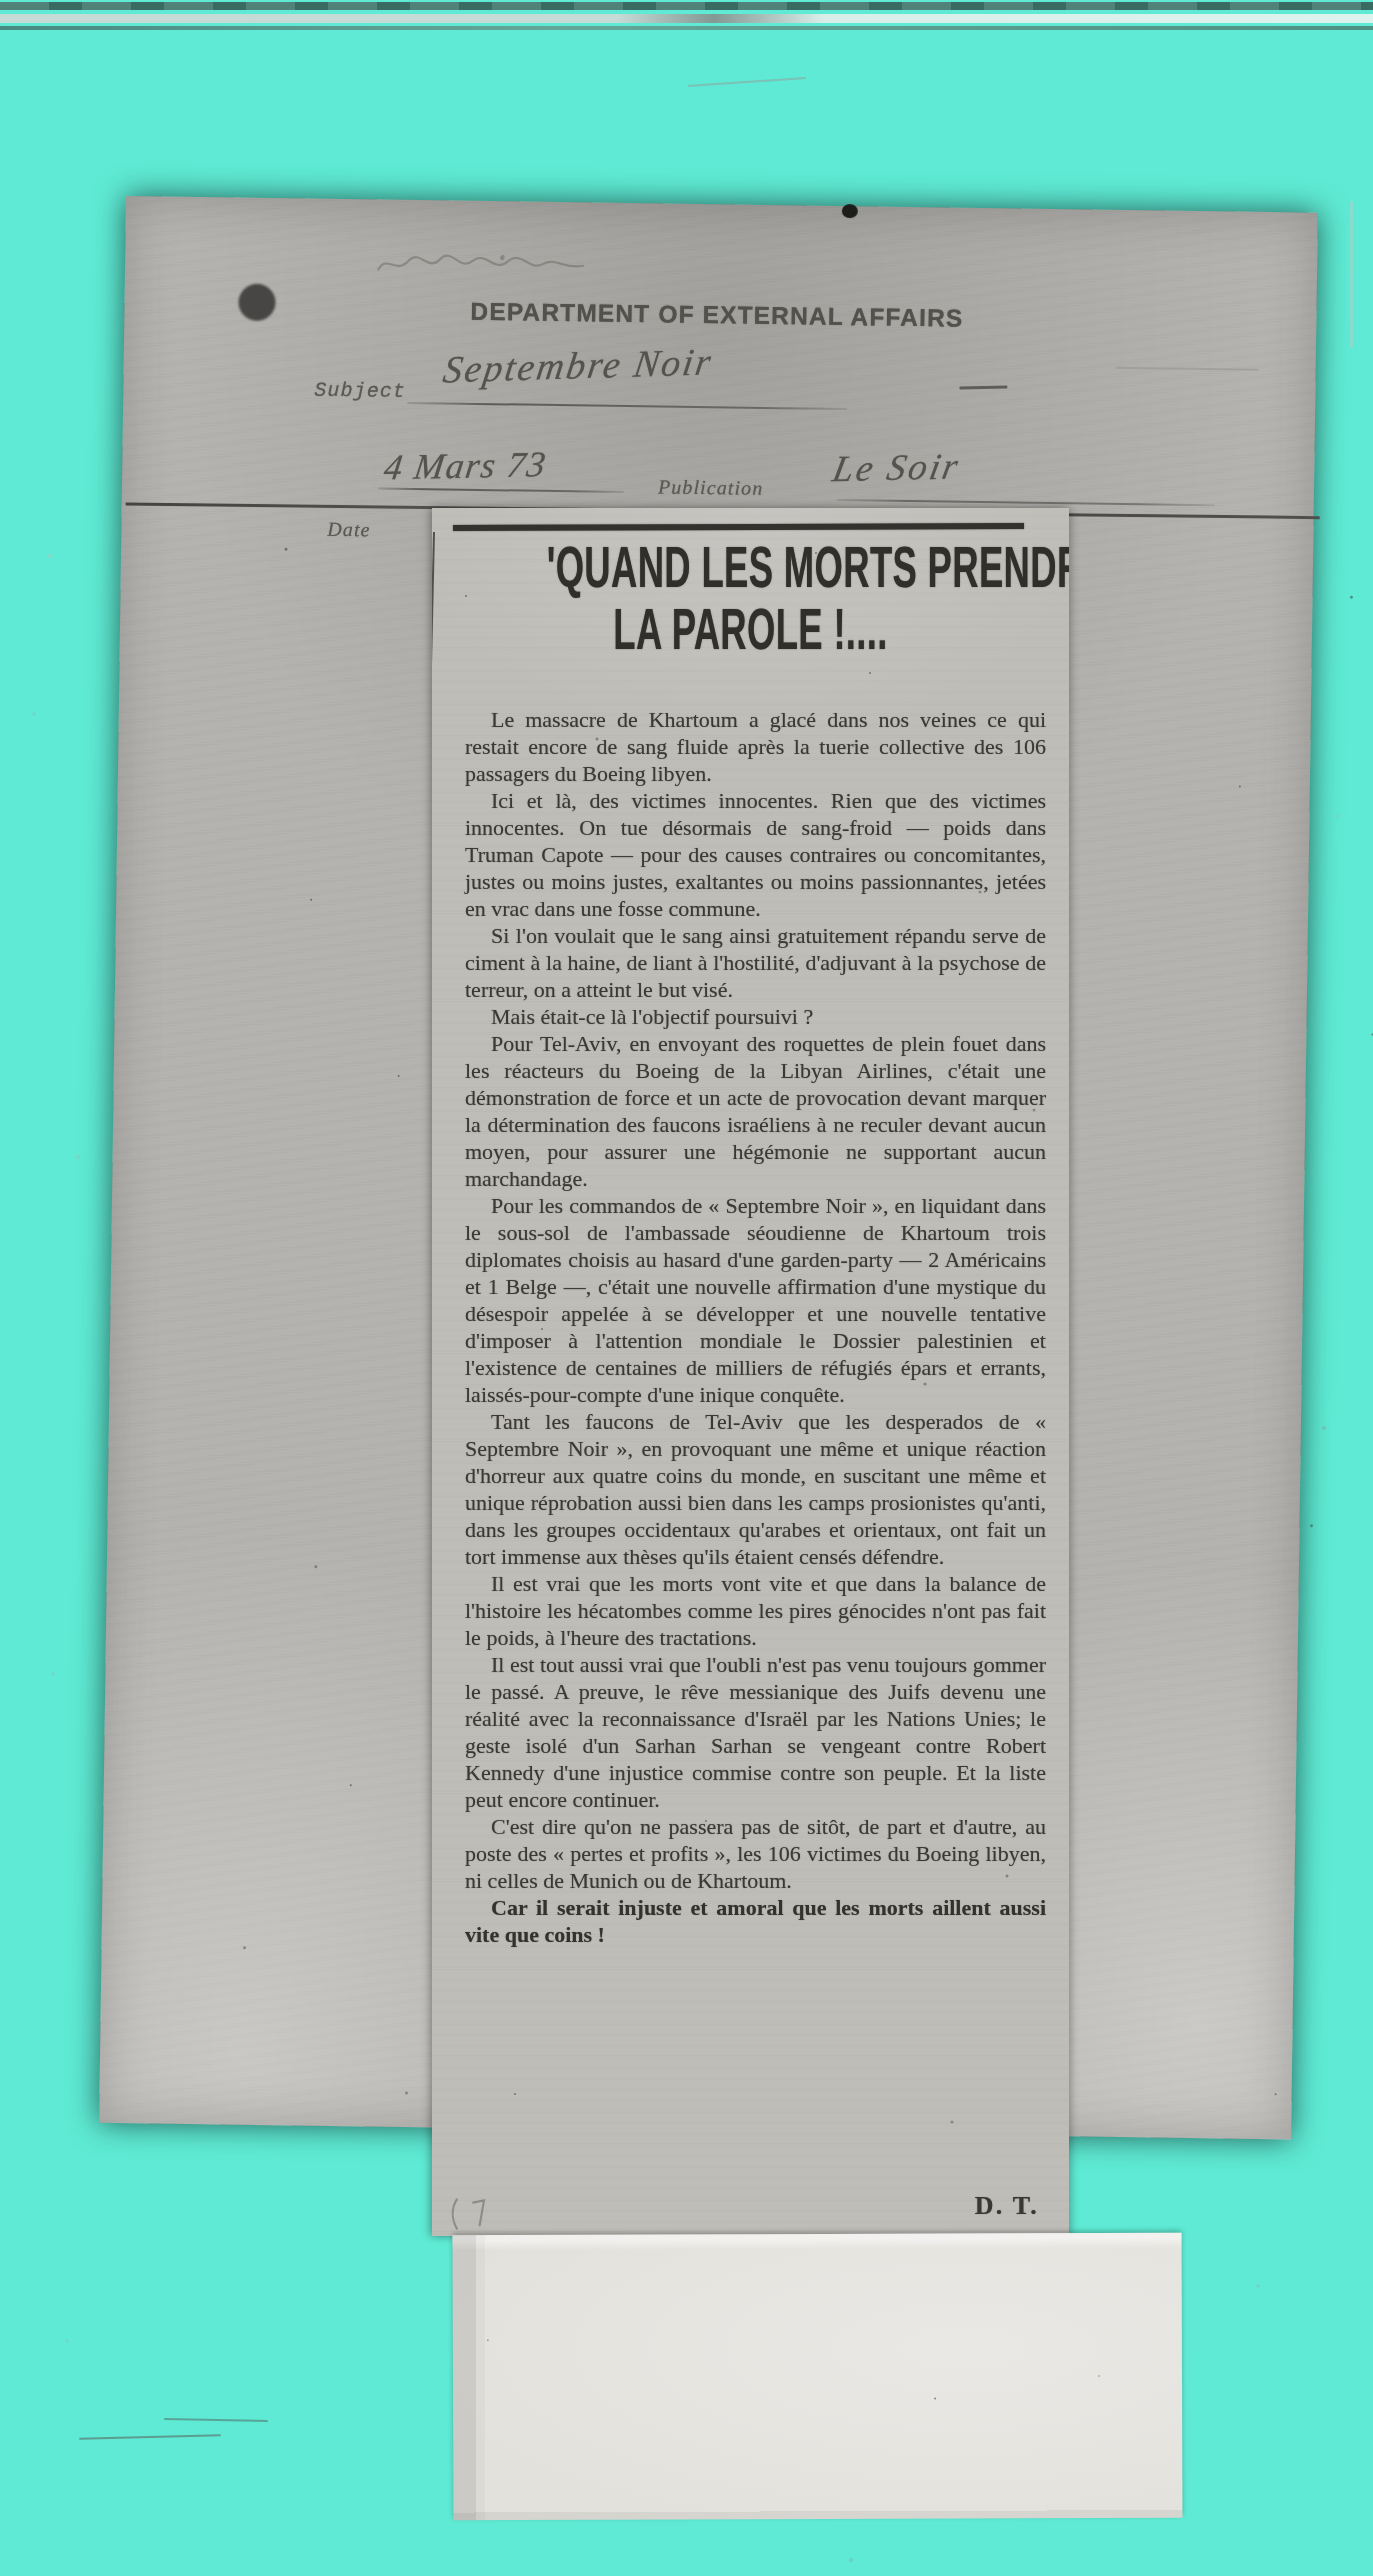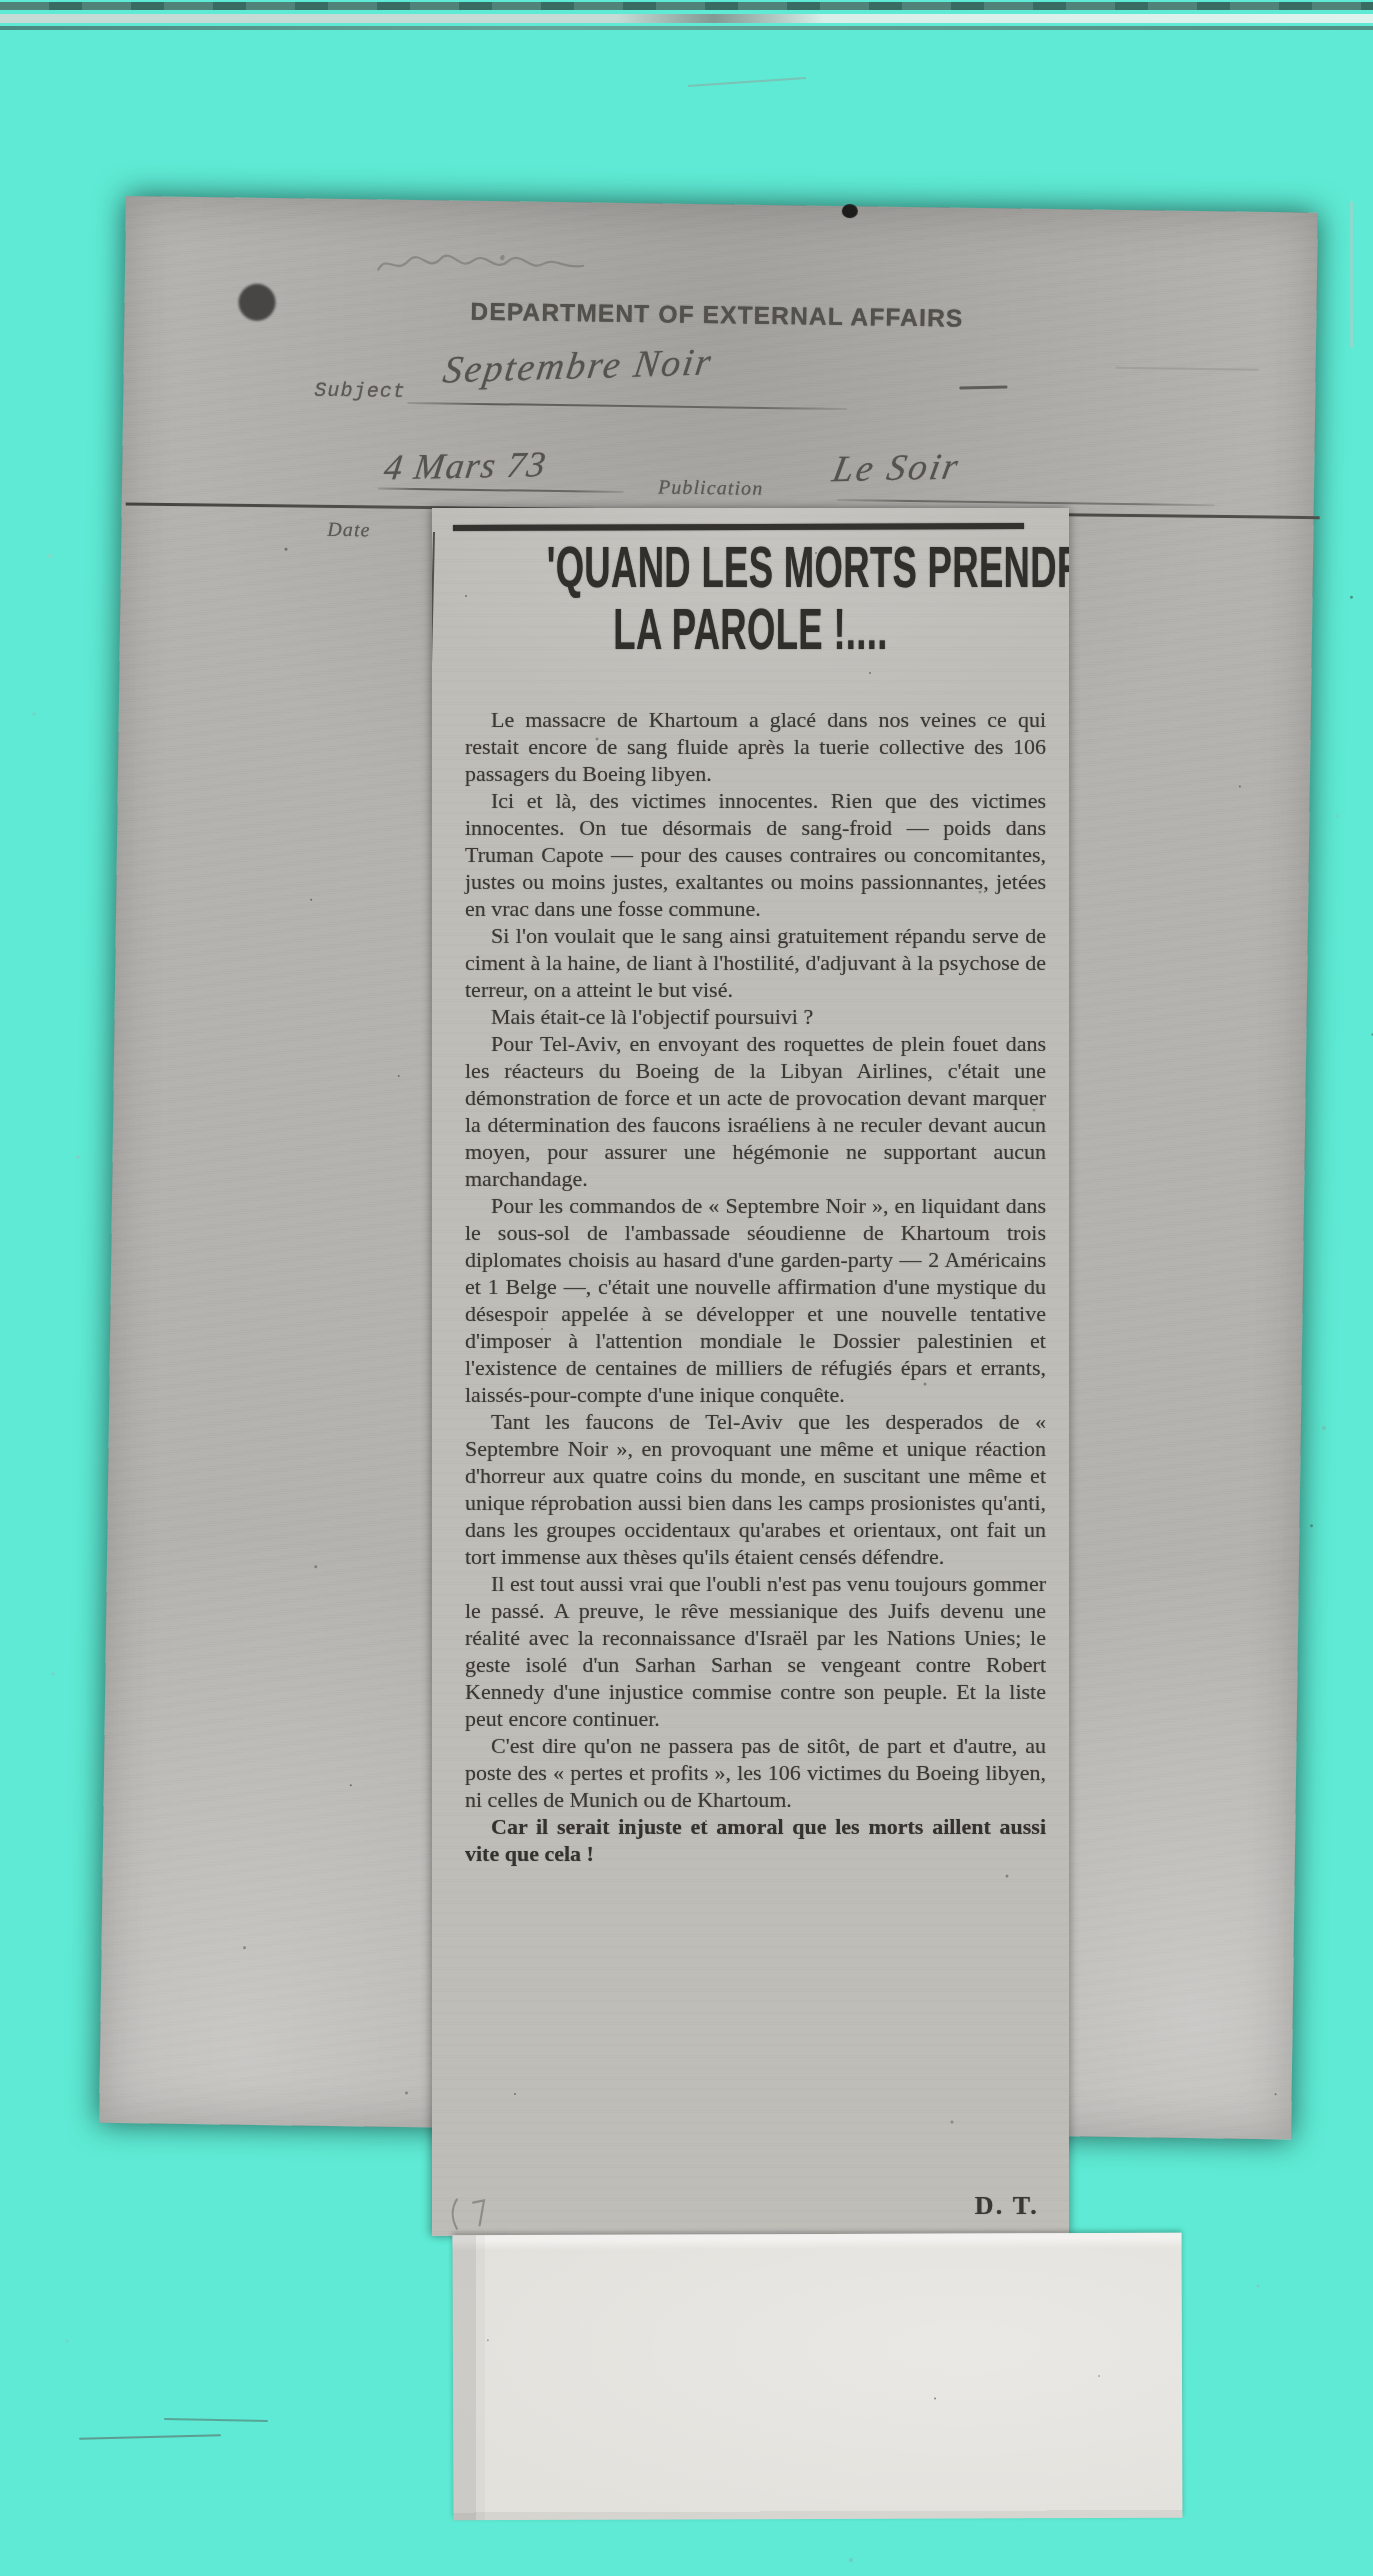--- a/index.html
+++ b/index.html
@@ -187,23 +187,24 @@
     </div>
 
     <div class="clip-body">
       <p>Le massacre de Khartoum a glacé dans nos veines ce qui restait encore de sang fluide après la tuerie collective des 106 passagers du Boeing libyen.</p>
       <p>Ici et là, des victimes innocentes. Rien que des victimes innocentes. On tue désormais de sang-froid — poids dans Truman Capote — pour des causes contraires ou concomitantes, justes ou moins justes, exaltantes ou moins passionnantes, jetées en vrac dans une fosse commune.</p>
       <p>Si l'on voulait que le sang ainsi gratuitement répandu serve de ciment à la haine, de liant à l'hostilité, d'adjuvant à la psychose de terreur, on a atteint le but visé.</p>
       <p>Mais était-ce là l'objectif poursuivi ?</p>
       <p>Pour Tel-Aviv, en envoyant des roquettes de plein fouet dans les réacteurs du Boeing de la Libyan Airlines, c'était une démonstration de force et un acte de provocation devant marquer la détermination des faucons israéliens à ne reculer devant aucun moyen, pour assurer une hégémonie ne supportant aucun marchandage.</p>
       <p>Pour les commandos de « Septembre Noir », en liquidant dans le sous-sol de l'ambassade séoudienne de Khartoum trois diplomates choisis au hasard d'une garden-party — 2 Américains et 1 Belge —, c'était une nouvelle affirmation d'une mystique du désespoir appelée à se développer et une nouvelle tentative d'imposer à l'attention mondiale le Dossier palestinien et l'existence de centaines de milliers de réfugiés épars et errants, laissés-pour-compte d'une inique conquête.</p>
       <p>Tant les faucons de Tel-Aviv que les desperados de « Septembre Noir », en provoquant une même et unique réaction d'horreur aux quatre coins du monde, en suscitant une même et unique réprobation aussi bien dans les camps prosionistes qu'anti, dans les groupes occidentaux qu'arabes et orientaux, ont fait un tort immense aux thèses qu'ils étaient censés défendre.</p>
+      <p>Il est vrai que les morts vont vite et que dans la balance de l'histoire les hécatombes comme les pires génocides n'ont pas fait le poids, à l'heure des tractations.</p>
       <p>Il est tout aussi vrai que l'oubli n'est pas venu toujours gommer le passé. A preuve, le rêve messianique des Juifs devenu une réalité avec la reconnaissance d'Israël par les Nations Unies; le geste isolé d'un Sarhan Sarhan se vengeant contre Robert Kennedy d'une injustice commise contre son peuple. Et la liste peut encore continuer.</p>
       <p>C'est dire qu'on ne passera pas de sitôt, de part et d'autre, au poste des « pertes et profits », les 106 victimes du Boeing libyen, ni celles de Munich ou de Khartoum.</p>
-      <p class="bold">Car il serait injuste et amoral que les morts aillent aussi vite que cela !</p>
+      <p class="bold">Car il serait injuste et amoral que les morts aillent aussi vite que coins !</p>
     </div>
 
     <div class="byline">D. T.</div>
 
     <svg class="clip-pencil-mark" width="49" height="38" viewBox="0 0 90 70">
       <path d="M18 8 C 8 24, 8 44, 18 62" fill="none" stroke="#55534f" stroke-width="4" stroke-linecap="round"></path>
       <path d="M48 14 l 20 -4 l -8 46" fill="none" stroke="#55534f" stroke-width="4" stroke-linecap="round"></path>
     </svg>
 
     <div class="clip-specks"></div>

